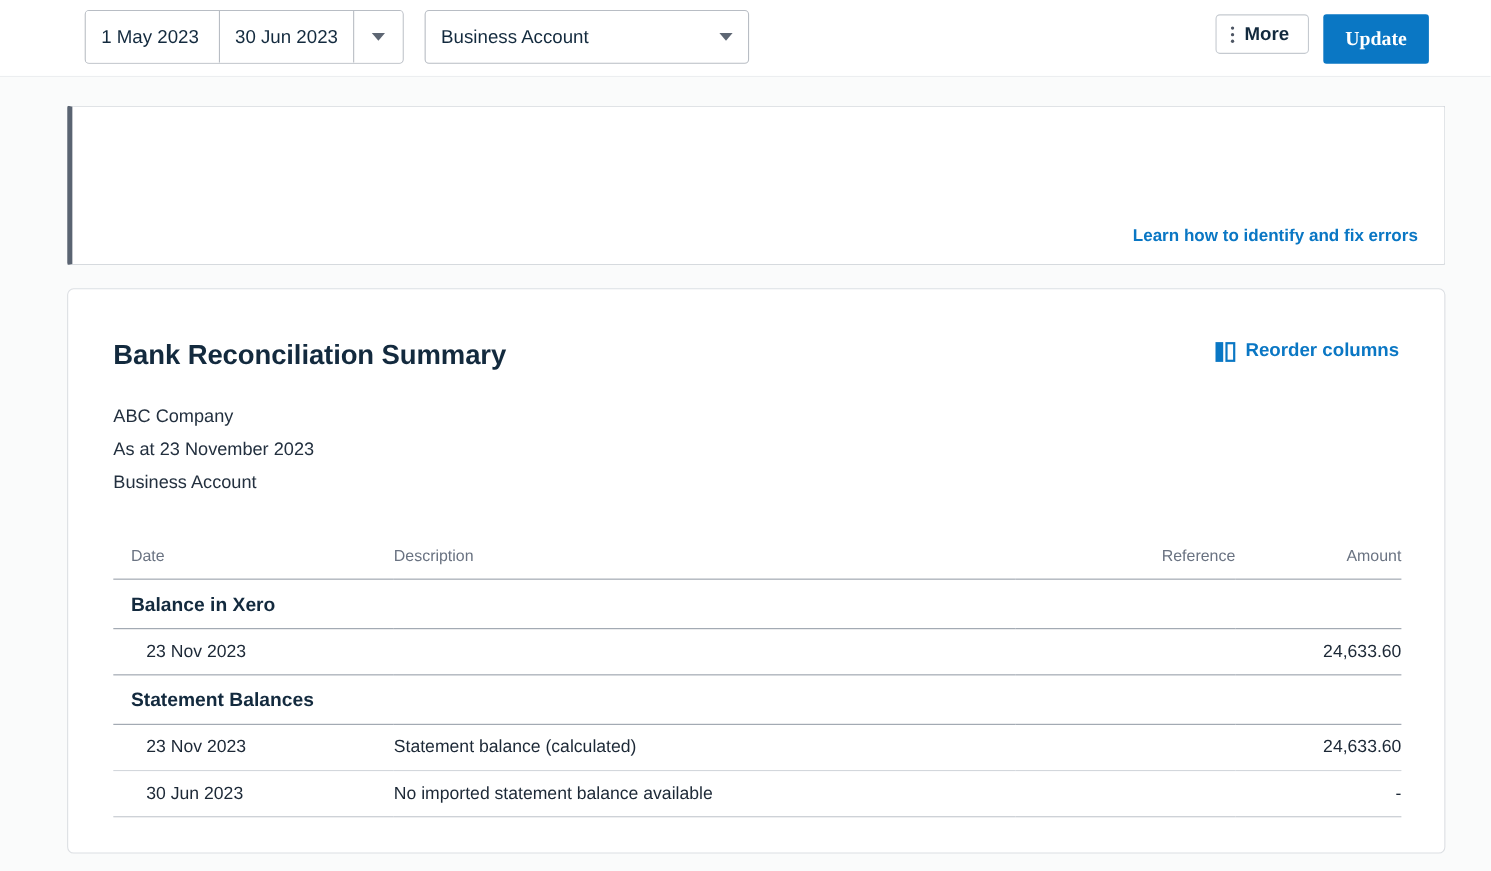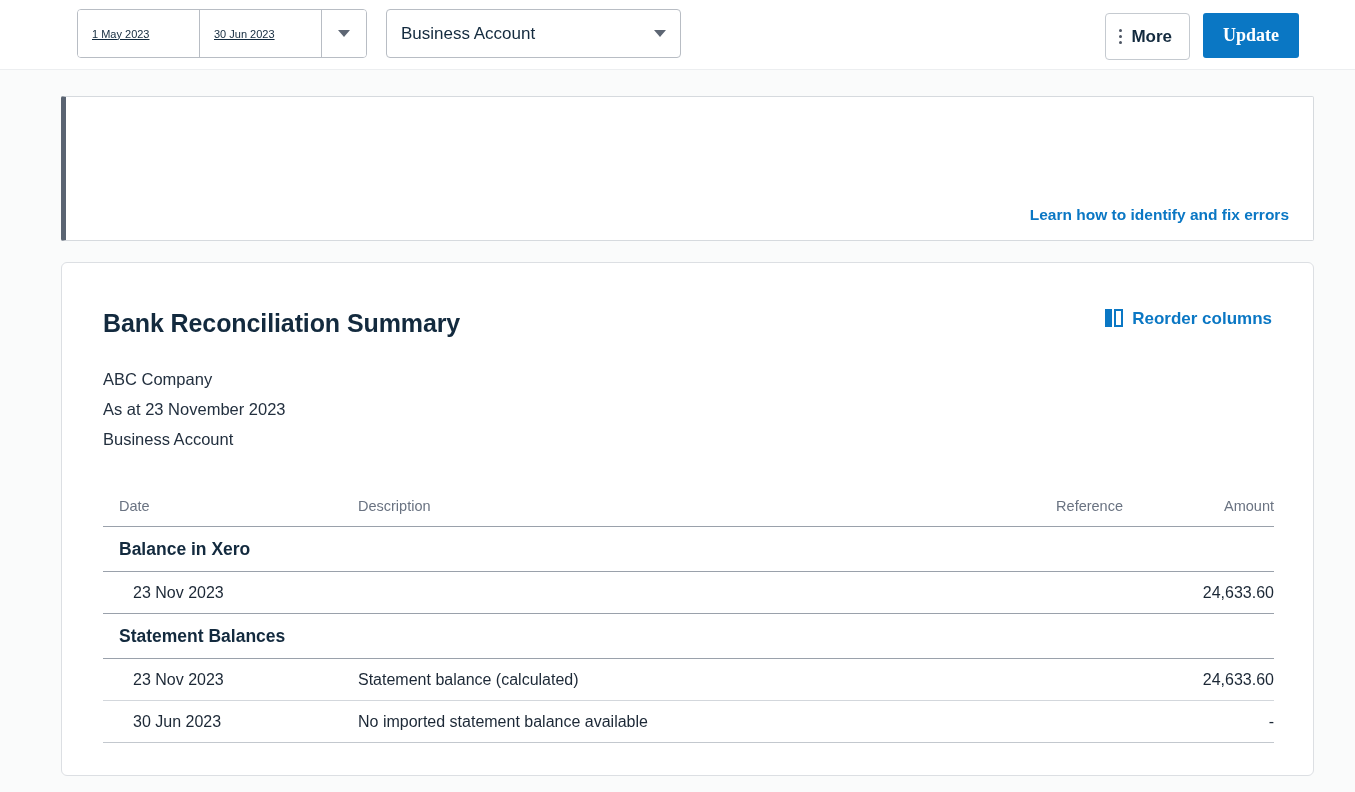--- a/index.html
+++ b/index.html
@@ -38,28 +38,27 @@
     align-items: stretch;
     border: 1px solid #b8bdc4;
     border-radius: 4px;
     background: #fff;
     overflow: hidden;
   }
   .date-field {
     display: flex;
     align-items: center;
     padding: 0 14px;
-    font-size: 11px;
+    font-size: 17px;
     color: #132A3E;
     background: #fff;
     border: none;
     outline: none;
     font-family: "Liberation Sans", sans-serif;
     min-width: 0;
-    text-decoration: underline;
   }
   .date-field.first { width: 121px; }
   .date-field.second { width: 122px; border-left: 1px solid #b8bdc4; }
   .date-caret-btn {
     width: 45px;
     border-left: 1px solid #b8bdc4;
     background: #fff;
     display: flex;
     align-items: center;
     justify-content: center;
@@ -90,21 +89,21 @@
   .account-select .label {
     font-size: 17px;
     color: #132A3E;
     flex: 1;
   }
 
   .more-btn {
     position: absolute;
     right: 165px;
     top: 13px;
-    height: 47px;
+    height: 36px;
     padding: 0 17px 0 13px;
     border: 1px solid #c5cad0;
     border-radius: 4px;
     background: #fff;
     display: flex;
     align-items: center;
     gap: 9px;
     cursor: pointer;
   }
   .more-btn .lbl {
@@ -193,21 +192,21 @@
     font-size: 16.5px;
     line-height: 30px;
     color: #23303f;
   }
 
   .reorder {
     position: absolute;
     right: 41px;
     top: 46px;
     display: flex;
-    align-items: flex-start;
+    align-items: flex-end;
     gap: 9px;
     cursor: pointer;
   }
   .reorder .lbl {
     font-size: 17px;
     font-weight: bold;
     color: #0a77c4;
   }
   .cols-icon {
     width: 18px; height: 18px;

